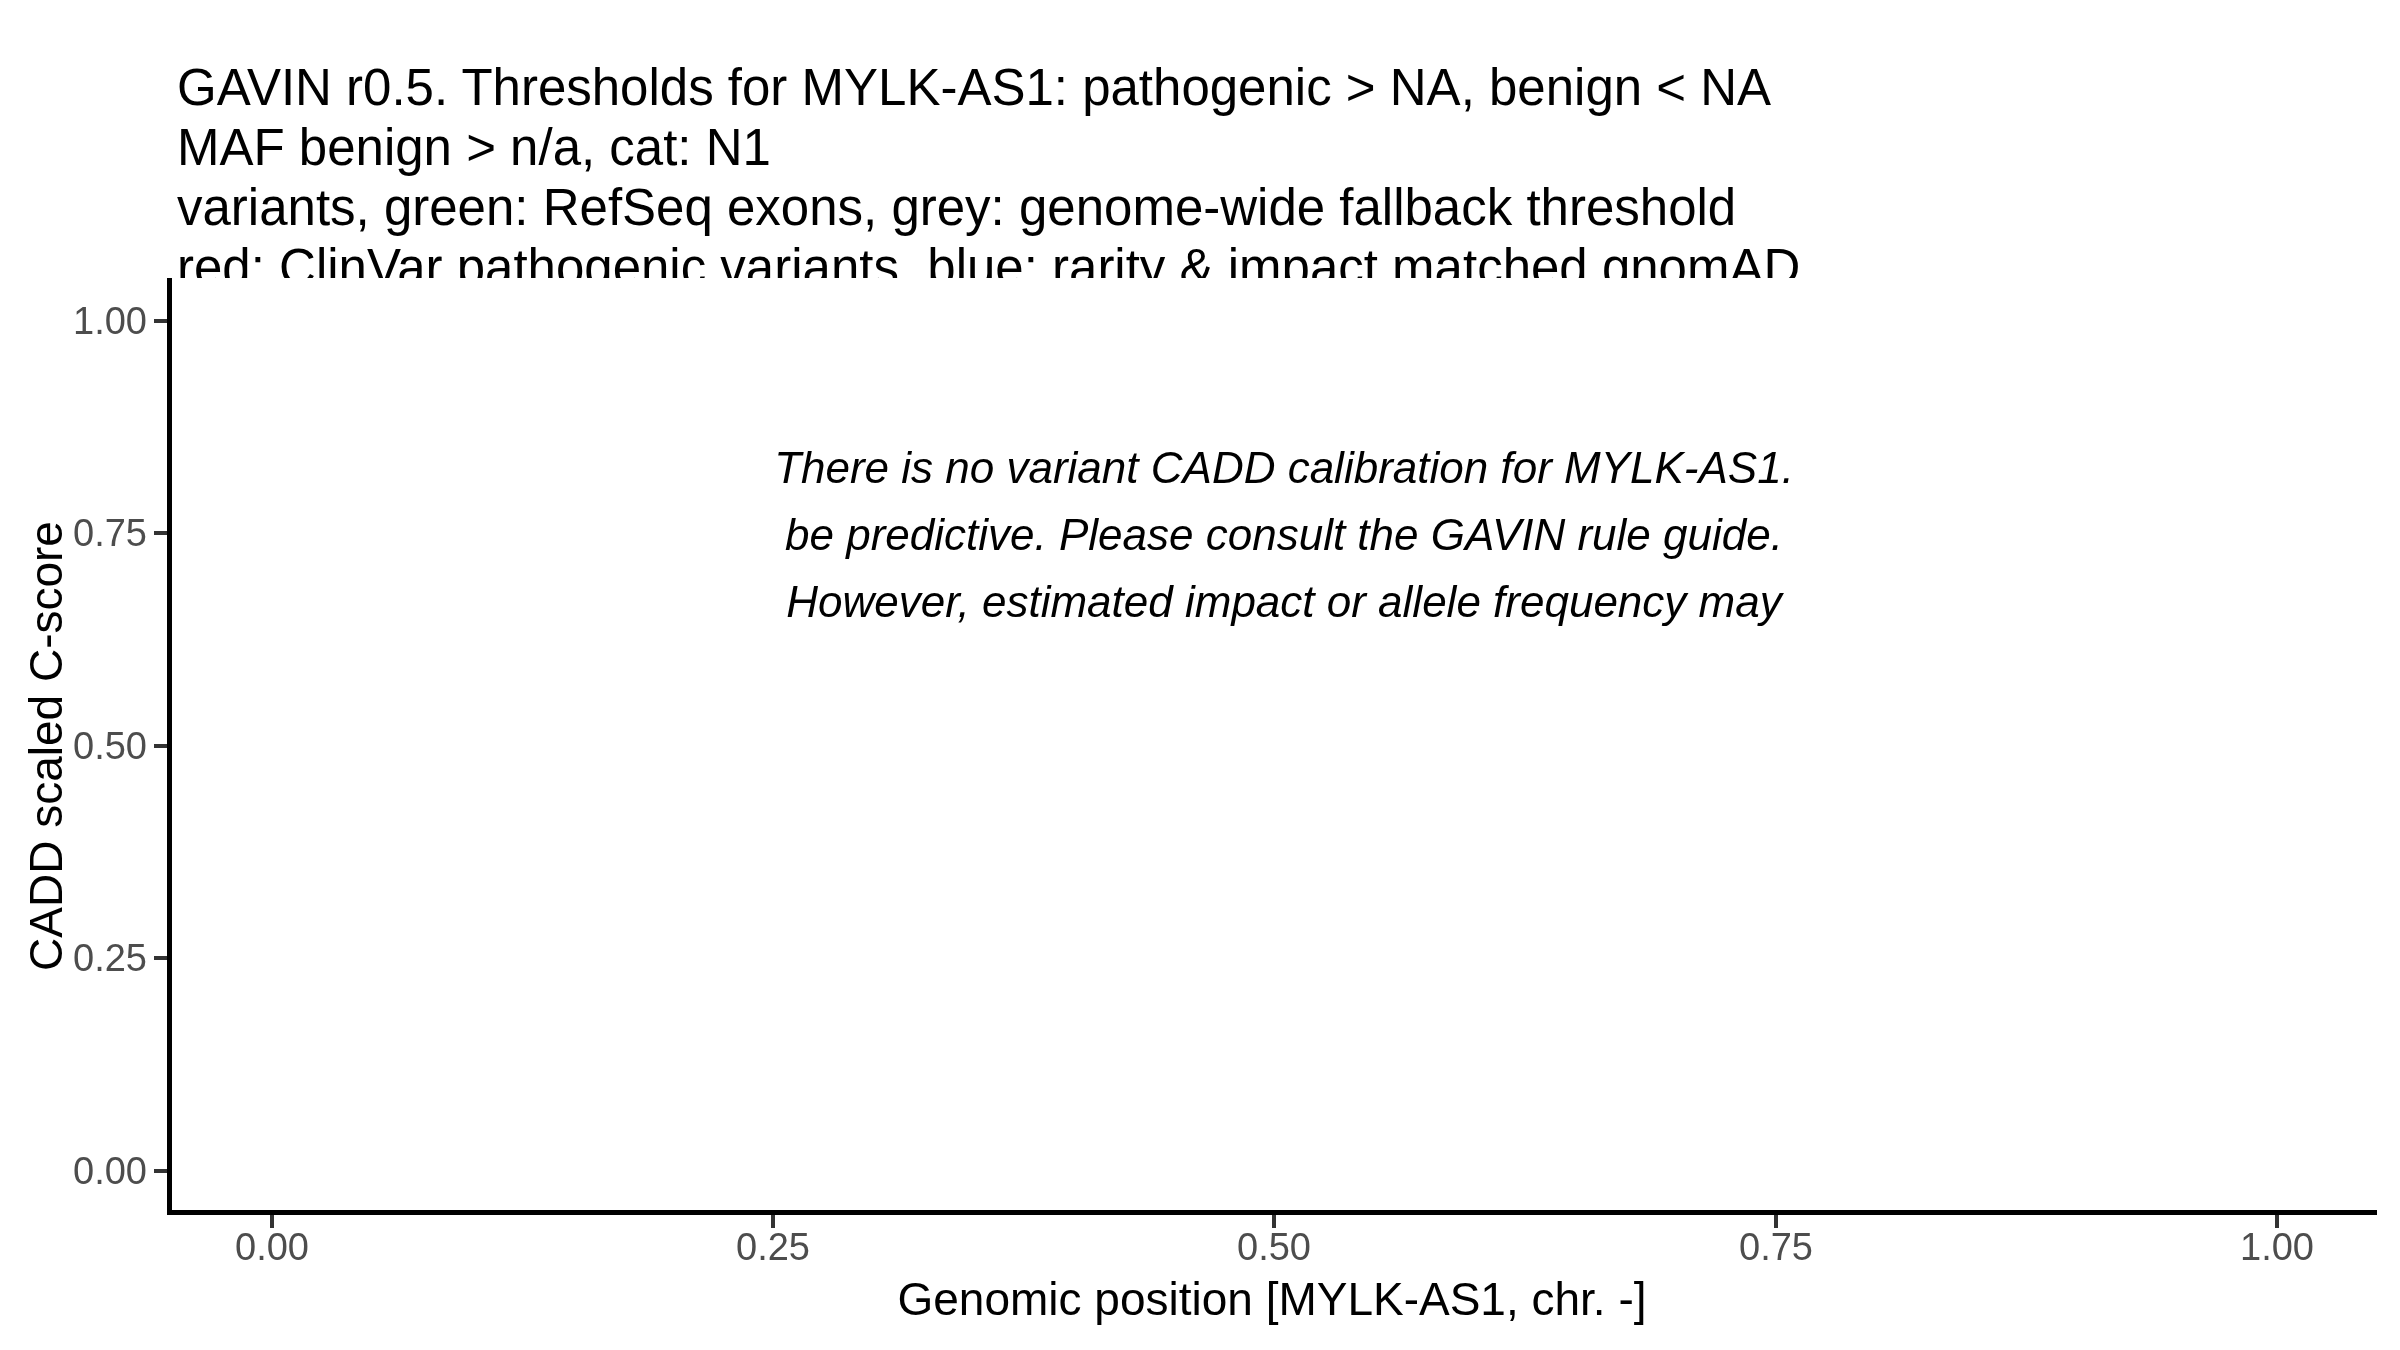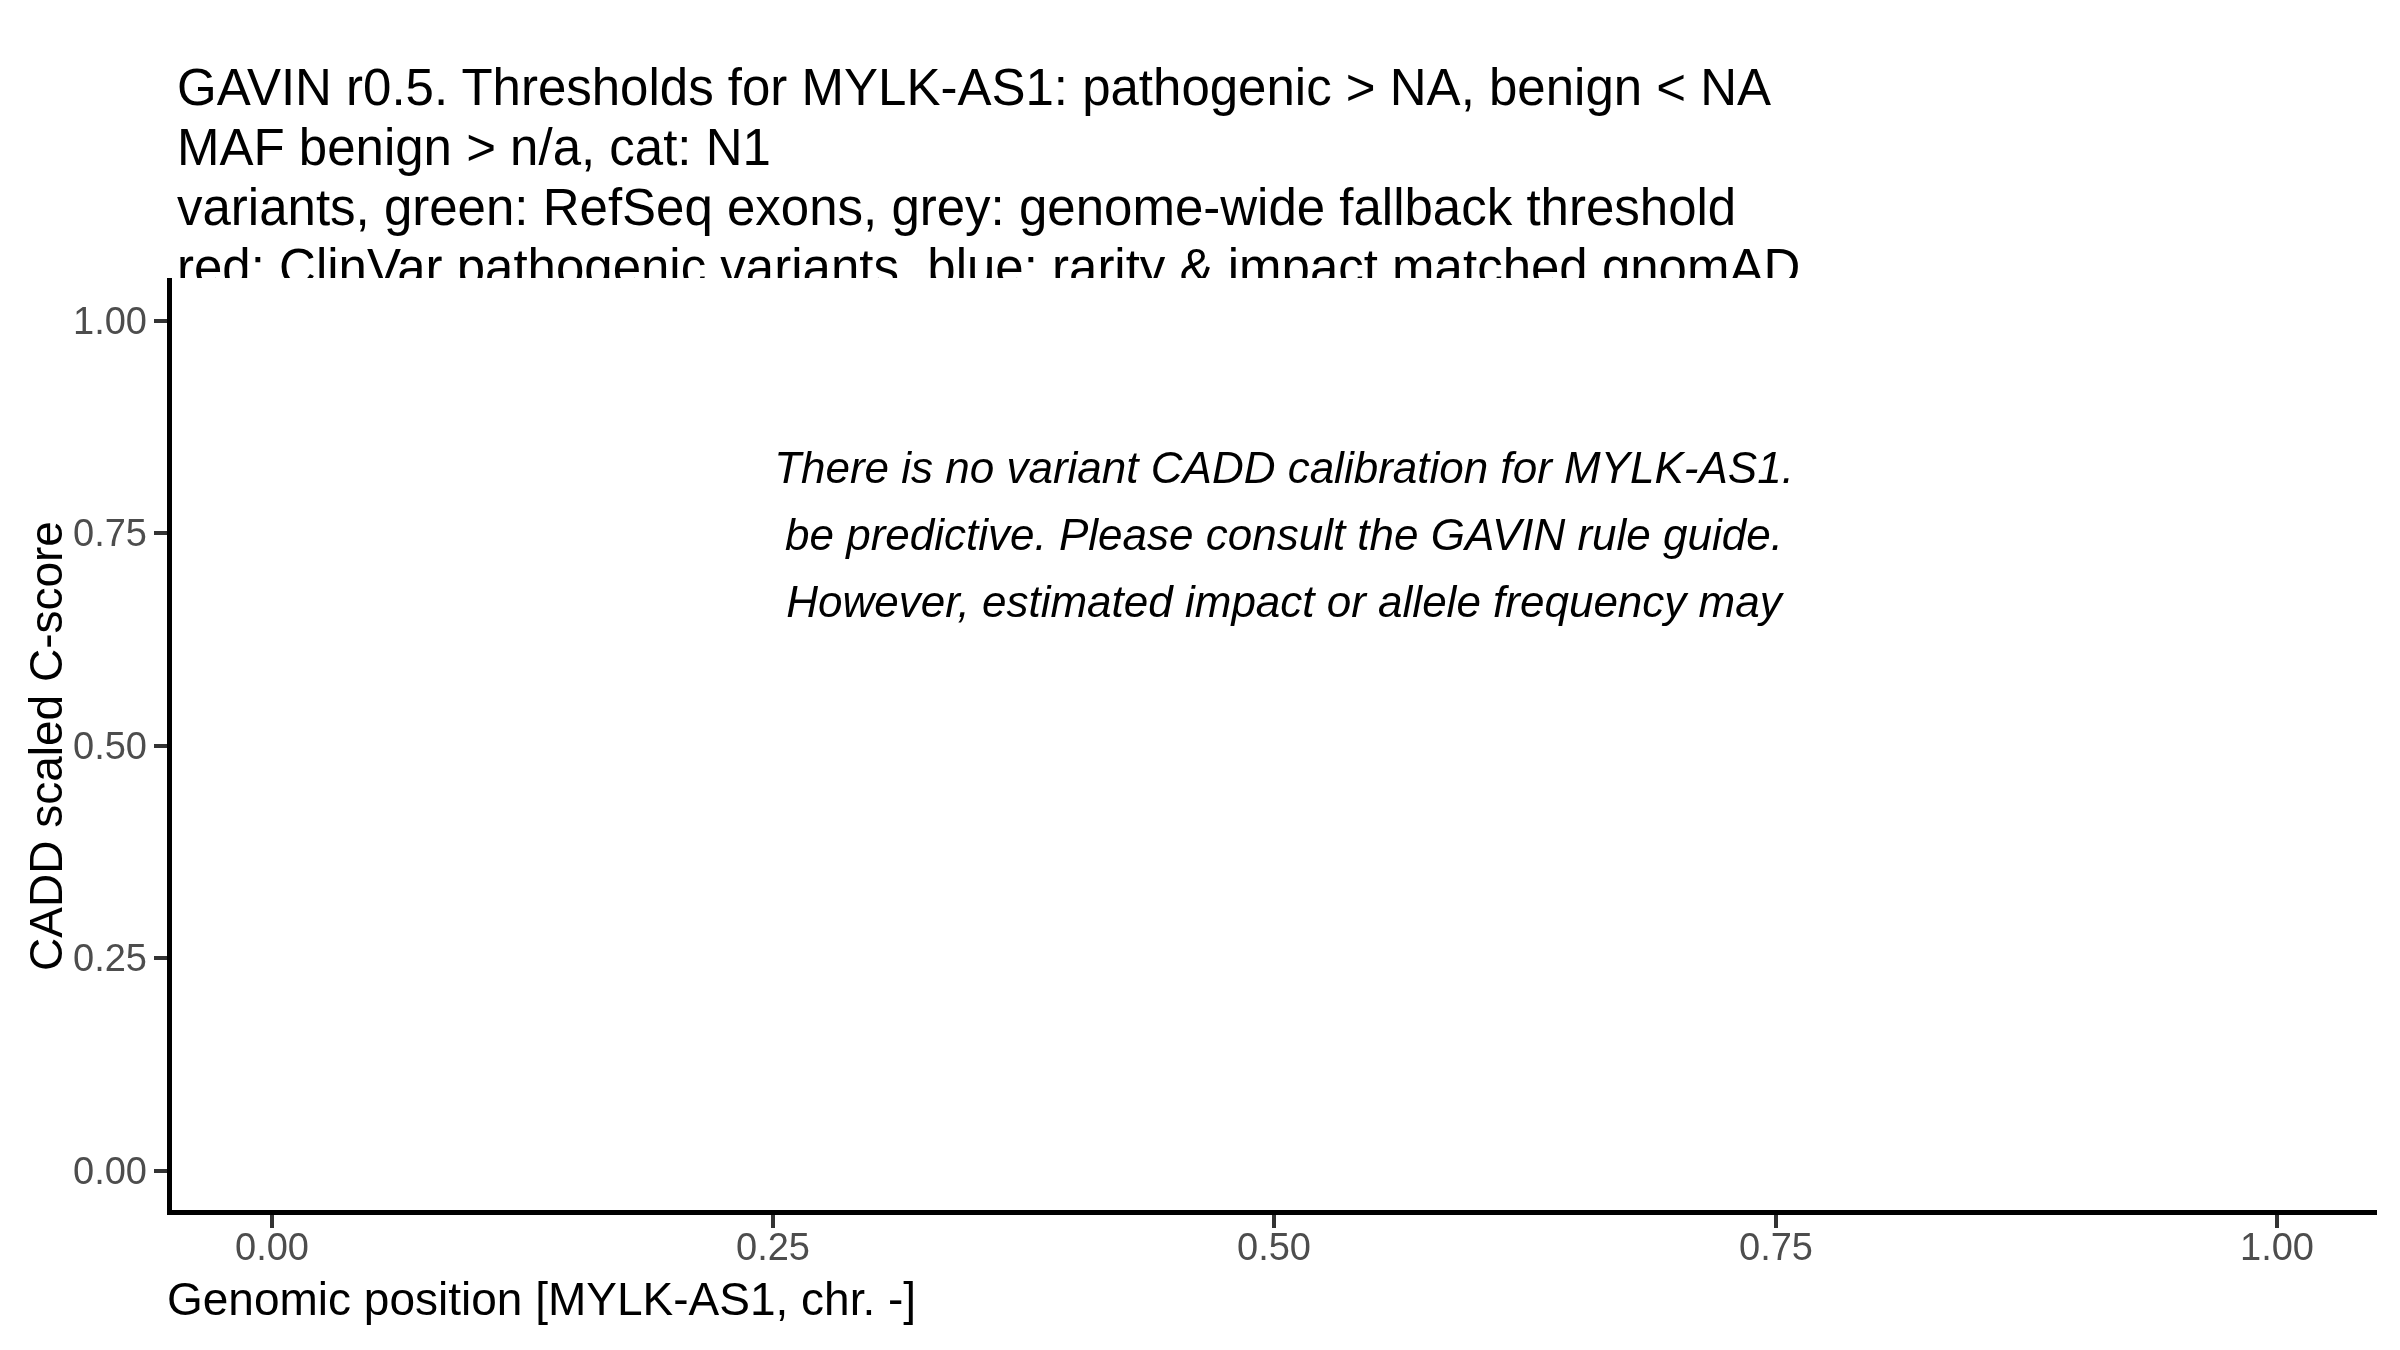--- a/index.html
+++ b/index.html
@@ -79,20 +79,21 @@
     white-space: nowrap;
   }
   .yl0 { top: 1171px; }  .yl1 { top: 958px; }   .yl2 { top: 746px; }
   .yl3 { top: 533px; }   .yl4 { top: 321px; }
   
   .x-axis-title {
     position: absolute;
     left: 167px;
     width: 2210px;
     top: 1273px;
+    text-align: center;
     font-size: 46px;
     line-height: 53px;
     color: #000000;
     white-space: nowrap;
   }
   .y-axis-title {
     position: absolute;
     left: 46px;
     top: 746px;
     transform: translate(-50%, -50%) rotate(-90deg);

